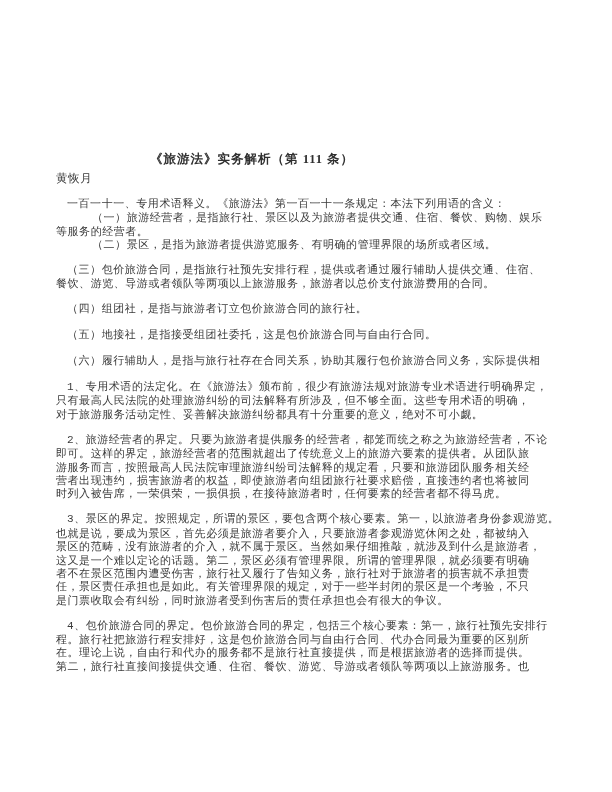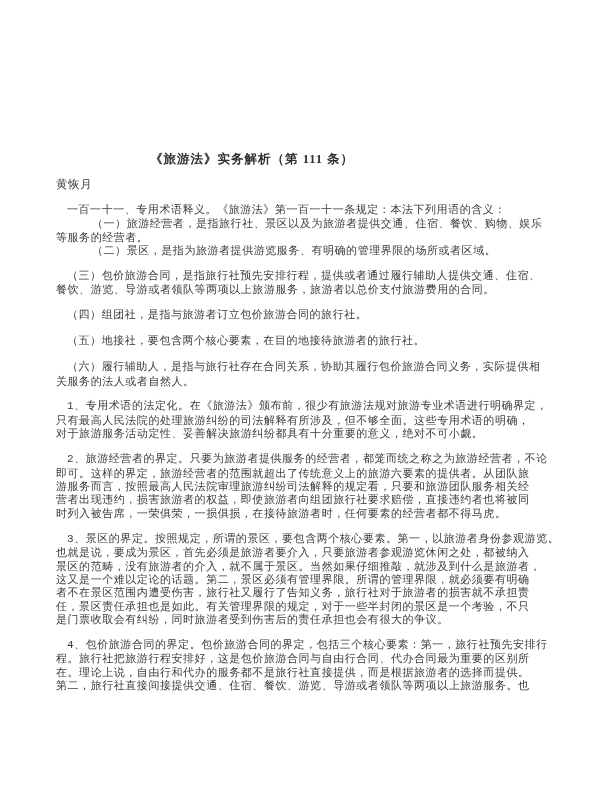--- a/index.html
+++ b/index.html
@@ -28,21 +28,21 @@
     letter-spacing: 1px;
     line-height: 14px;
     margin: 0 0 0 94px;
     color: #303030;
     white-space: nowrap;
   }
   .doc-author {
     font-size: 11.5px;
     letter-spacing: 0.6px;
     line-height: 13.4px;
-    margin-top: 12px;
+    margin-top: 6px;
   }
   .para {
     margin: 12.5px 0 0 0;
     font-size: 11px;
     letter-spacing: 0.55px;
     line-height: 13.4px;
   }
   .line {
     display: block;
     white-space: nowrap;
@@ -66,25 +66,24 @@
           <span class="line ind-3">（二）景区，是指为旅游者提供游览服务、有明确的管理界限的场所或者区域。</span>
         </p>
         <p class="para">
           <span class="line ind-1">（三）包价旅游合同，是指旅行社预先安排行程，提供或者通过履行辅助人提供交通、住宿、</span>
           <span class="line ind-0">餐饮、游览、导游或者领队等两项以上旅游服务，旅游者以总价支付旅游费用的合同。</span>
         </p>
         <p class="para">
           <span class="line ind-1">（四）组团社，是指与旅游者订立包价旅游合同的旅行社。</span>
         </p>
         <p class="para">
-          <span class="line ind-1">（五）地接社，要包含两个核心要素，在目的地接待旅游者的旅行社。</span>
+          <span class="line ind-1">（五）地接社，是指接受组团社委托，这是包价旅游合同与自由行合同。</span>
         </p>
         <p class="para">
           <span class="line ind-1">（六）履行辅助人，是指与旅行社存在合同关系，协助其履行包价旅游合同义务，实际提供相</span>
-          <span class="line ind-0">关服务的法人或者自然人。</span>
         </p>
         <p class="para">
           <span class="line ind-1">1、专用术语的法定化。在《旅游法》颁布前，很少有旅游法规对旅游专业术语进行明确界定，</span>
           <span class="line ind-0">只有最高人民法院的处理旅游纠纷的司法解释有所涉及，但不够全面。这些专用术语的明确，</span>
           <span class="line ind-0">对于旅游服务活动定性、妥善解决旅游纠纷都具有十分重要的意义，绝对不可小觑。</span>
         </p>
         <p class="para">
           <span class="line ind-1">2、旅游经营者的界定。只要为旅游者提供服务的经营者，都笼而统之称之为旅游经营者，不论</span>
           <span class="line ind-0">即可。这样的界定，旅游经营者的范围就超出了传统意义上的旅游六要素的提供者。从团队旅</span>
           <span class="line ind-0">游服务而言，按照最高人民法院审理旅游纠纷司法解释的规定看，只要和旅游团队服务相关经</span>

